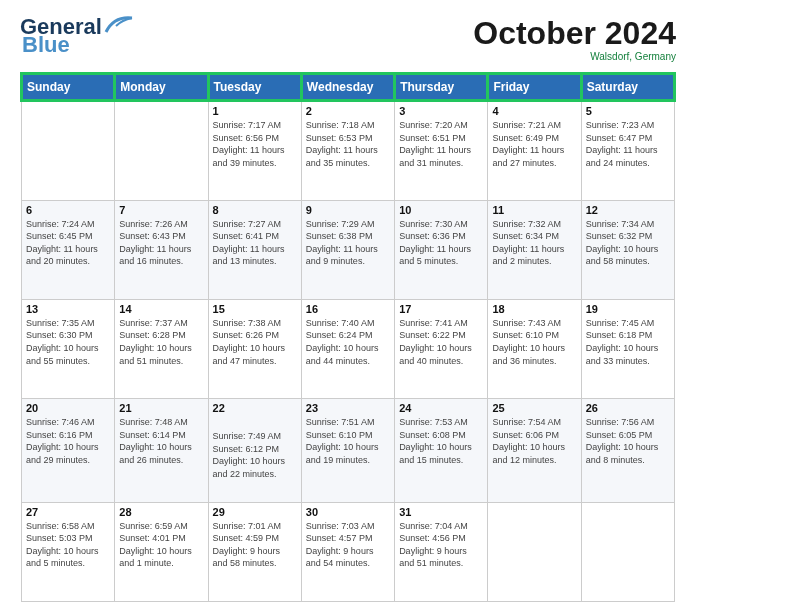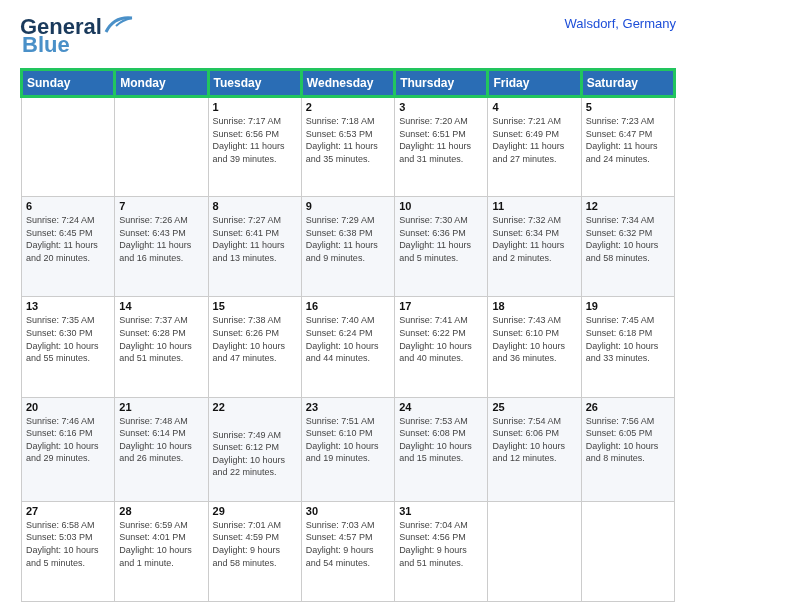--- a/index.html
+++ b/index.html
@@ -31,22 +31,22 @@
     .title-block {
       text-align: right;
     }
     .month-title {
       font-size: 32px;
       font-weight: bold;
       color: #1a1a1a;
       line-height: 1.1;
     }
     .location {
-      font-size: 13px;
-      color: #1d4ed8;
+      font-size: 10px;
+      color: #15803d;
     }
     .calendar {
       flex: 1;
       border-collapse: collapse;
       width: 100%;
       table-layout: fixed;
     }
     .calendar th {
       background-color: #2a6db5;
       color: #fff;
@@ -95,20 +95,21 @@
           <span style="color:#1a3a5c;">General</span>
         </div>
         <svg width="30" height="22" viewBox="0 0 30 22" style="margin-left:2px; margin-top:-4px;">
           <path d="M2,18 Q10,2 28,4" stroke="#4a90c8" stroke-width="3" fill="none"></path>
           <path d="M12,12 Q18,6 28,4" stroke="#4a90c8" stroke-width="2" fill="none"></path>
         </svg>
       </div>
       <div style="font-size:22px; font-weight:bold; color:#4a90c8; margin-top:-6px; padding-left:2px;">Blue</div>
     </div>
     <div class="title-block">
+      <div class="month-title">October 2024</div>
       <div class="location">Walsdorf, Germany</div>
     </div>
   </div>
 
   <table class="calendar">
     <thead>
       <tr>
       <th>Sunday</th>
           <th>Monday</th>
           <th>Tuesday</th>

